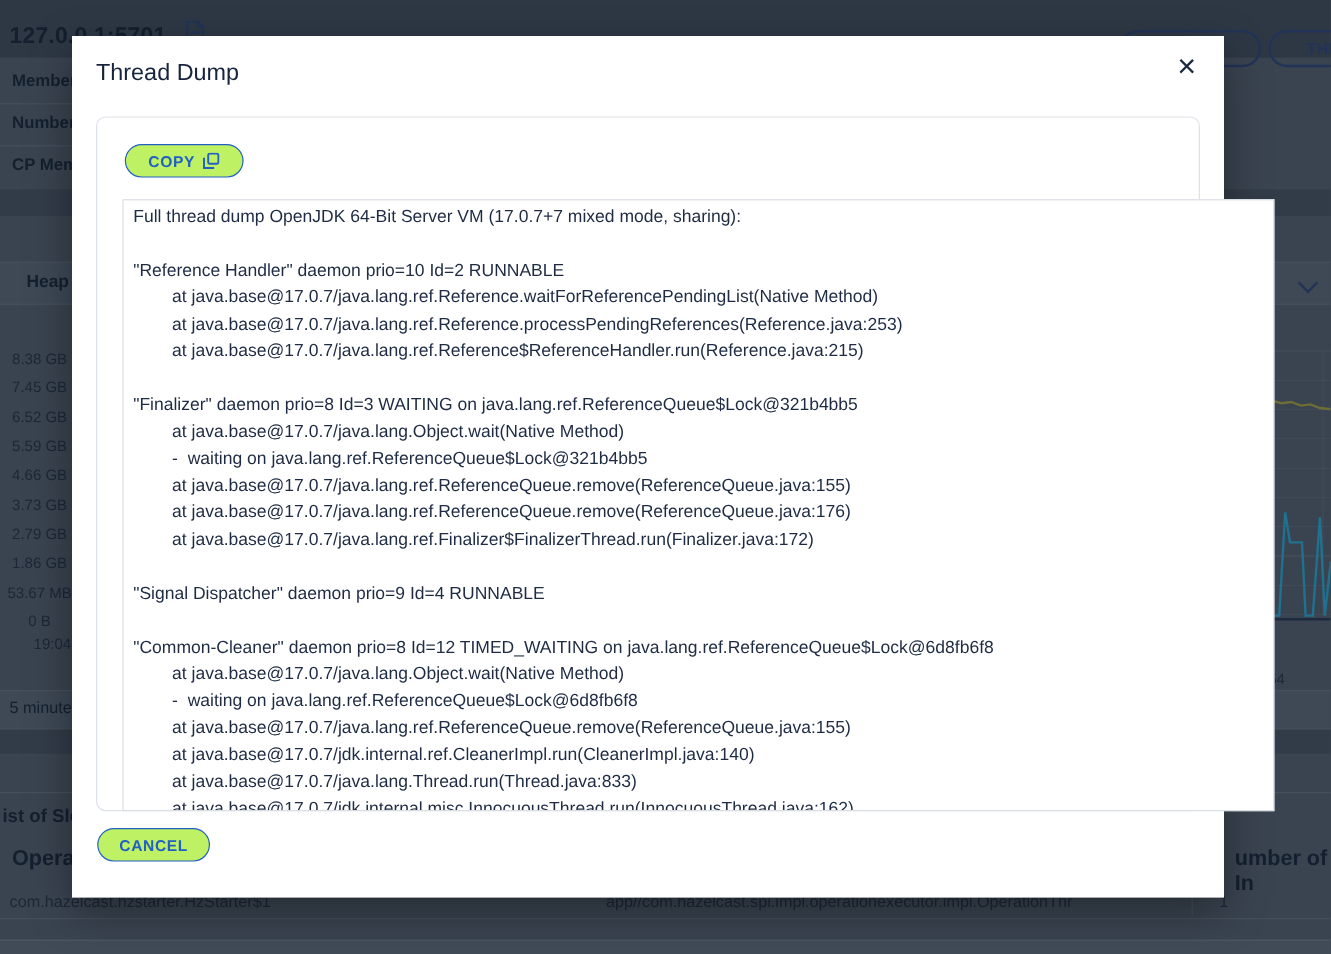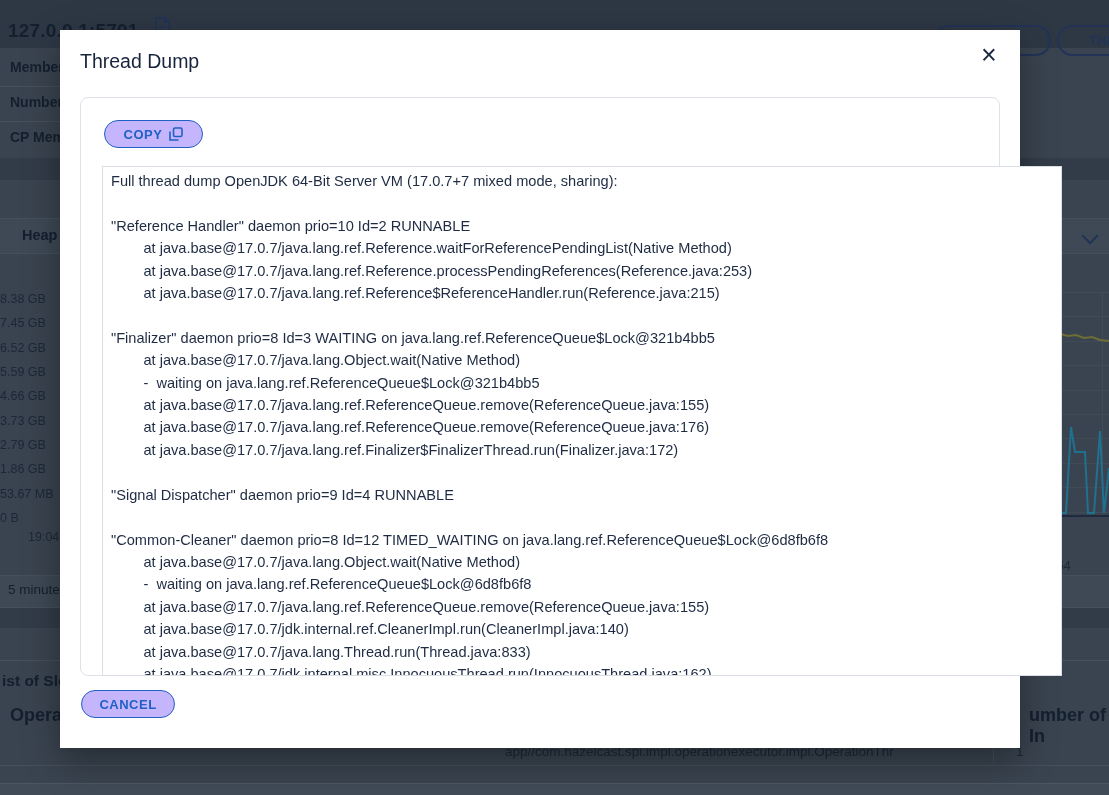--- a/index.html
+++ b/index.html
@@ -20,21 +20,21 @@
     color:var(--dim-accent);font-weight:bold;font-size:13px;letter-spacing:.4px;display:flex;align-items:center;}
   .bg-pill1{left:933px;top:25px;width:118px;}
   .bg-pill2{left:1057px;top:25px;width:110px;padding-left:30px;}
   .bg-stats{left:10px;top:50px;width:110px;line-height:35px;font-size:14px;font-weight:bold;
     color:var(--dim-text);white-space:pre-line;}
   .bg-div{background:var(--dim-border);height:1px;}
   .bg-toolbar{left:0;top:158px;width:1109px;height:22px;background:var(--dim-band-dark);}
   .bg-panelhead{left:0;top:218px;width:1109px;height:36px;background:var(--dim-band-light);
     border-top:1px solid var(--dim-border);border-bottom:1px solid var(--dim-border);}
   .bg-panelhead-text{font-size:14.5px;font-weight:bold;color:var(--dim-text);top:227px;}
-  .bg-ylabels{left:0;top:287px;width:66px;text-align:left;font-size:12.5px;line-height:24.35px;
+  .bg-ylabels{left:0;top:287px;width:66px;text-align:center;font-size:12.5px;line-height:24.35px;
     color:var(--dim-text-soft);white-space:pre-line;}
   .bg-yticks{left:67px;top:297px;width:5px;height:245px;
     background:repeating-linear-gradient(to bottom,#4a5562 0 2px,transparent 2px 24.35px);}
   .bg-xtick{font-size:12.5px;color:var(--dim-text-soft);}
   .bg-grid-h{left:1029px;top:292px;width:80px;height:237px;
     background:repeating-linear-gradient(to bottom,#414b58 0 1px,transparent 1px 24.4px);}
   .bg-grid-v{top:292px;width:1px;height:224px;background:#414b58;}
   .bg-5min-band{left:0;top:575px;width:1109px;height:33px;background:var(--dim-band-light);
     border-top:1px solid var(--dim-border);border-bottom:1px solid var(--dim-border);}
   .bg-darkband2{left:0;top:608px;width:1109px;height:20px;background:var(--dim-band-dark);}
@@ -45,21 +45,21 @@
   .mark{position:absolute;}
   .chev{width:12px;height:12px;border-right:2px solid var(--dim-accent);border-bottom:2px solid var(--dim-accent);
     transform:rotate(45deg);}
   
   .modal{left:60px;top:30px;width:960px;height:718px;background:var(--modal-bg);border-radius:0;
     box-shadow:0 12px 34px rgba(0,0,0,.38);}
   .modal-title{left:20px;top:20px;font-size:19.5px;font-weight:500;color:var(--modal-text);}
   .close-btn{right:14px;top:8px;width:34px;height:34px;border:none;background:transparent;cursor:pointer;
     font-size:27px;line-height:34px;color:#1b2940;text-align:center;padding:0;}
   .card{left:20px;top:67px;width:920px;height:579px;border:1px solid var(--card-border);border-radius:8px;}
-  .pill-btn{border:1.5px solid var(--accent);border-radius:15px;background:#c4b5fd;color:var(--accent);
+  .pill-btn{border:1.5px solid var(--accent);border-radius:15px;background:#bef264;color:var(--accent);
     font-family:"Liberation Sans",sans-serif;font-weight:bold;font-size:13px;letter-spacing:.5px;cursor:pointer;
     display:inline-flex;align-items:center;justify-content:center;gap:7px;}
   .copy-btn{left:23px;top:22px;width:99px;height:28px;}
   .dump-box{left:21px;top:68px;width:960px;height:510px;border:1px solid #d9dee5;overflow:hidden;background:#fff;}
   .dump-pre{font-family:"Liberation Sans",sans-serif;font-size:14.6px;line-height:22.4px;color:var(--dump-text);
     white-space:pre;padding:3px 8px;}
   .cancel-btn{left:21px;top:660px;width:94px;height:28px;}
   svg.icon{display:block;}
 </style>
 </head>
@@ -122,20 +122,21 @@
   <div class="abs bg-xtick" style="left:1029px;top:530px;margin-top:29px;">9:06:54</div>
 
   <div class="abs bg-5min-band"></div>
   <div class="abs" style="left:8px;top:582px;font-size:13.5px;color:var(--dim-text);">5 minutes</div>
   <div class="abs bg-darkband2"></div>
   <div class="abs bg-div" style="left:0;top:660px;width:1109px;"></div>
 
   <div class="abs bg-section-title">ist of Slow</div>
   <div class="abs bg-colhead" style="left:10px;">Operatio</div>
   <div class="abs bg-colhead" style="left:1029px;">umber of In</div>
+  <div class="abs bg-rowtext" style="left:8px;width:440px;overflow:hidden;">com.hazelcast.hzstarter.HzStarter$1</div>
   <div class="abs bg-rowtext" style="left:505px;width:480px;overflow:hidden;">app//com.hazelcast.spi.impl.operationexecutor.impl.OperationThr</div>
   <div class="abs bg-div" style="left:993px;top:737px;width:1px;height:26px;"></div>
   <div class="abs bg-rowtext" style="left:1016px;">1</div>
   <div class="abs bg-div" style="left:0;top:765px;width:1109px;"></div>
   <div class="abs bg-bottomstrip"></div>
 
   <div class="abs modal">
     <div class="abs modal-title">Thread Dump</div>
     <button class="abs close-btn">×</button>
 

